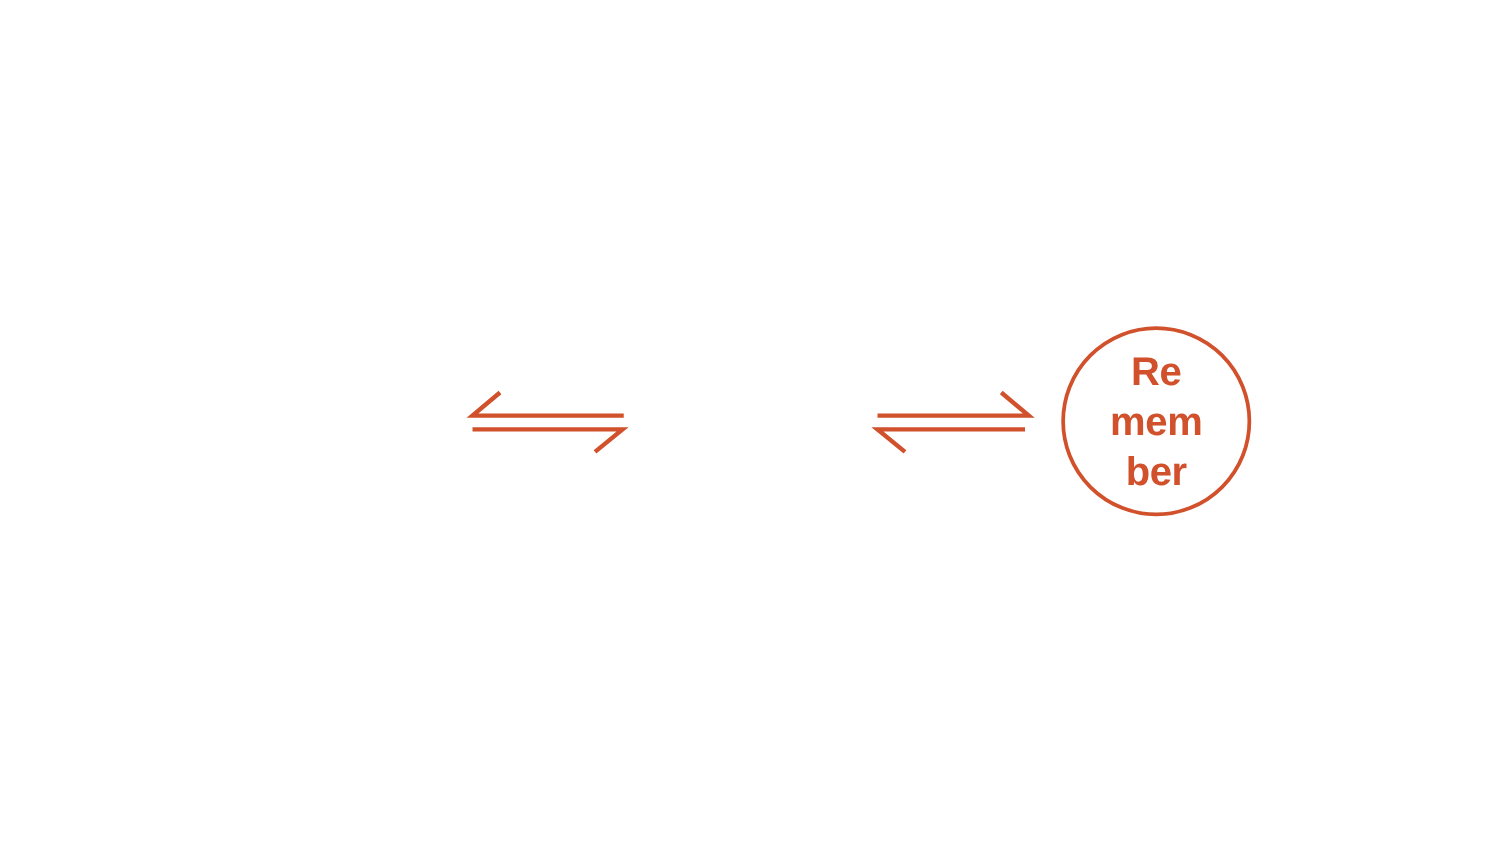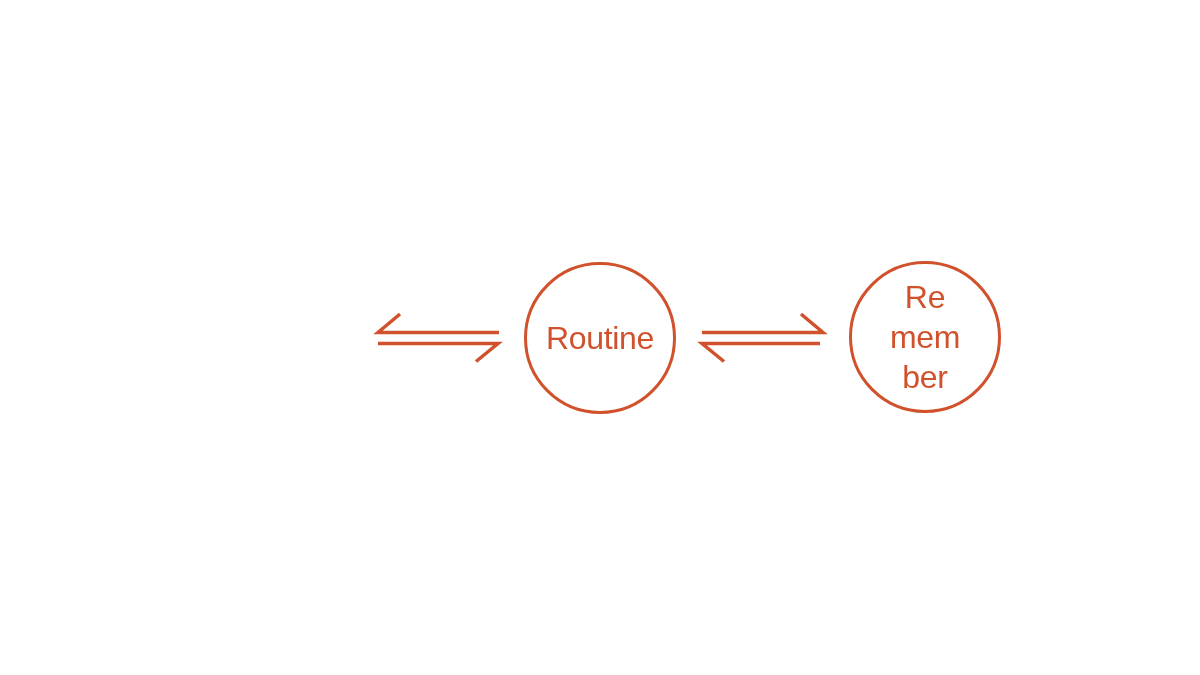--- a/index.html
+++ b/index.html
@@ -25,21 +25,21 @@
     border-radius: 50%;
     background: #ffffff;
     display: flex;
     align-items: center;
     justify-content: center;
   }
   #node-press    { left: 199px; top: 262px; }
   #node-routine  { left: 524px; top: 262px; }
   #node-remember { left: 849px; top: 261px; }
   .node-label {
-    font-weight: normal;
+    font-weight: bold;
     font-size: 32px;
     line-height: 1.25;
     letter-spacing: -0.3px;
     text-align: center;
     color: var(--accent, #D0512B);
     white-space: nowrap;
   }
   .node-label .line { display: block; }
   .connector {
     position: absolute;
@@ -59,23 +59,20 @@
 <body style="background: rgb(255, 255, 255);">
 
 <div class="canvas">
 
 
   <svg class="connector" id="connector-1" viewBox="0 0 132 56" aria-hidden="true">
     <path d="M28 7 L6 25.5 H127"></path>
     <path d="M6 36.5 H126 L104 54.5"></path>
   </svg>
 
-  <div class="node" id="node-routine">
-    <span class="node-label">Routine</span>
-  </div>
 
   <svg class="connector" id="connector-2" viewBox="0 0 132 56" aria-hidden="true">
     <path d="M104 7 L126 25.5 H5"></path>
     <path d="M27 54.5 L5 36.5 H123"></path>
   </svg>
 
   <div class="node" id="node-remember">
     <span class="node-label">
       <span class="line">Re</span>
       <span class="line">mem</span>

